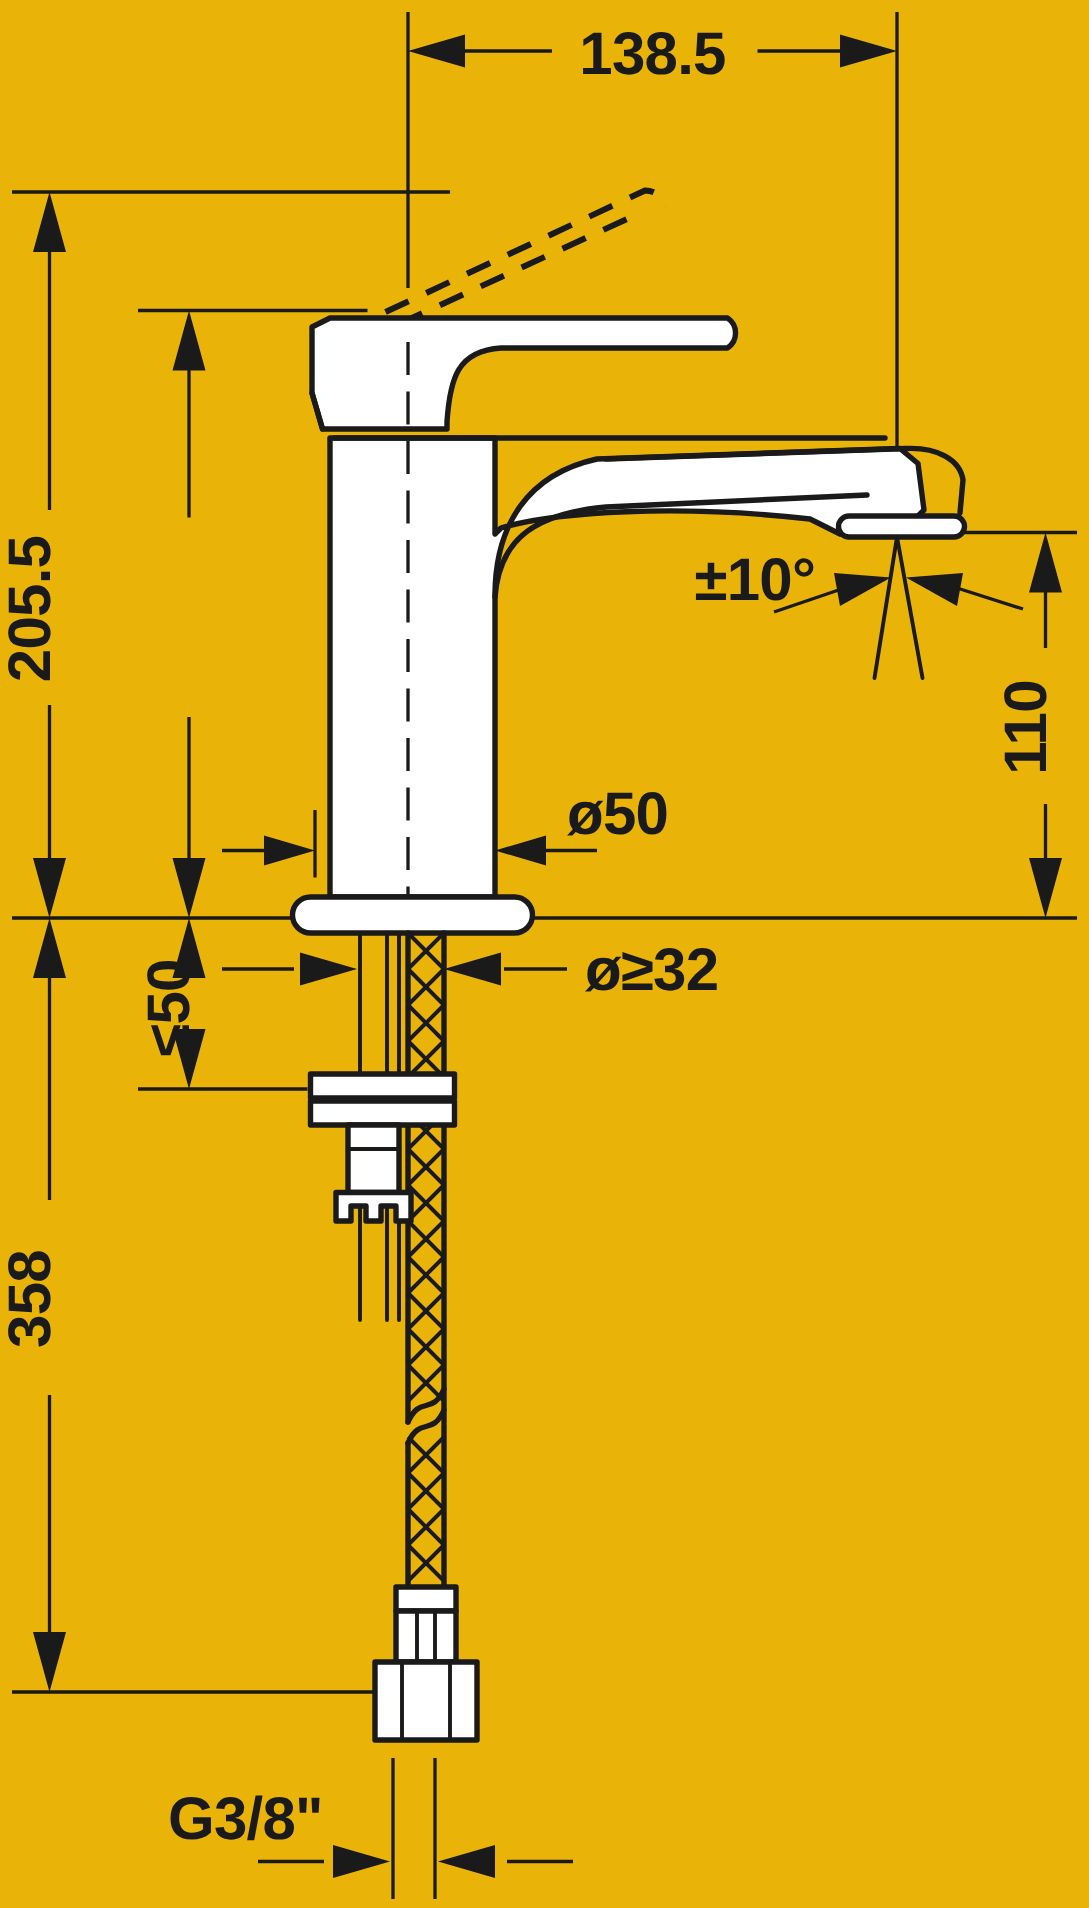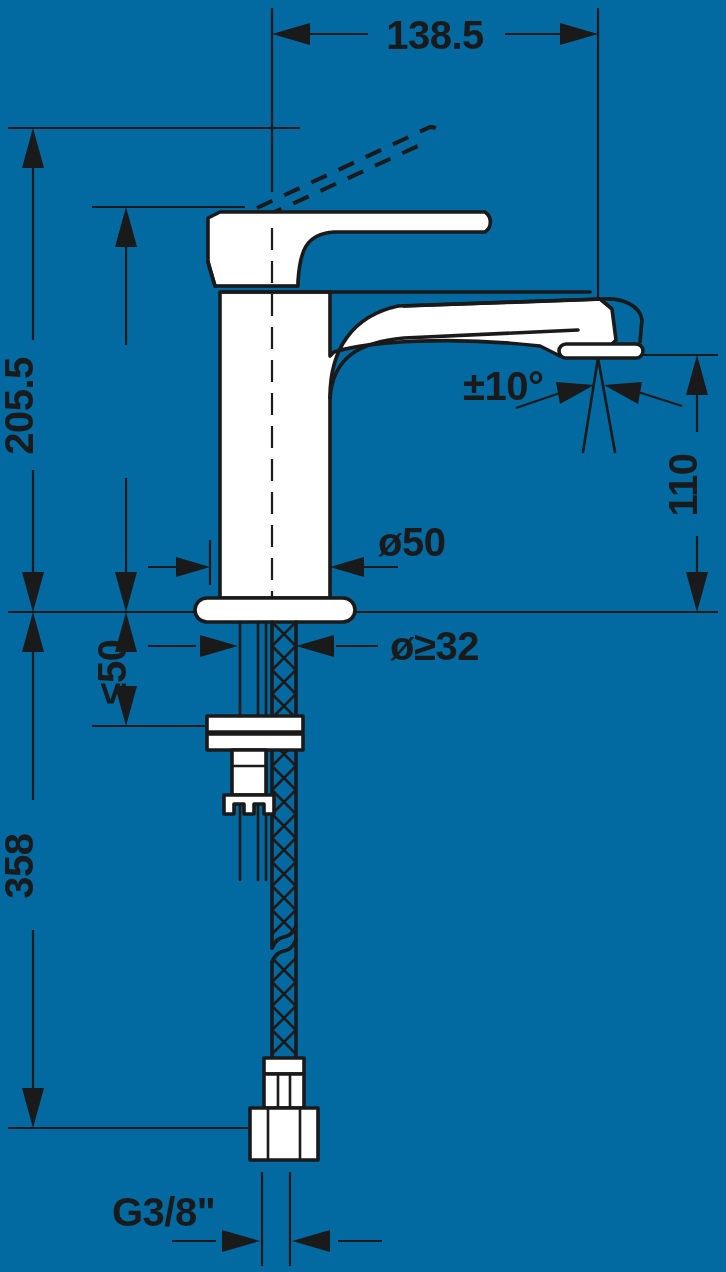--- a/index.html
+++ b/index.html
@@ -7,21 +7,21 @@
     padding: 0;
     background: #ffffff;
   }
   body {
     font-family: "Liberation Sans", sans-serif;
   }
   #drawing-root {
     position: relative;
     width: 726px;
     height: 1272px;
-    background: #0369a1;
+    background: #eab308;
     overflow: hidden;
   }
   svg#tech-drawing {
     display: block;
     width: 726px;
     height: 1272px;
   }
   .dim-text {
     font-family: "Liberation Sans", sans-serif;
     font-weight: bold;

